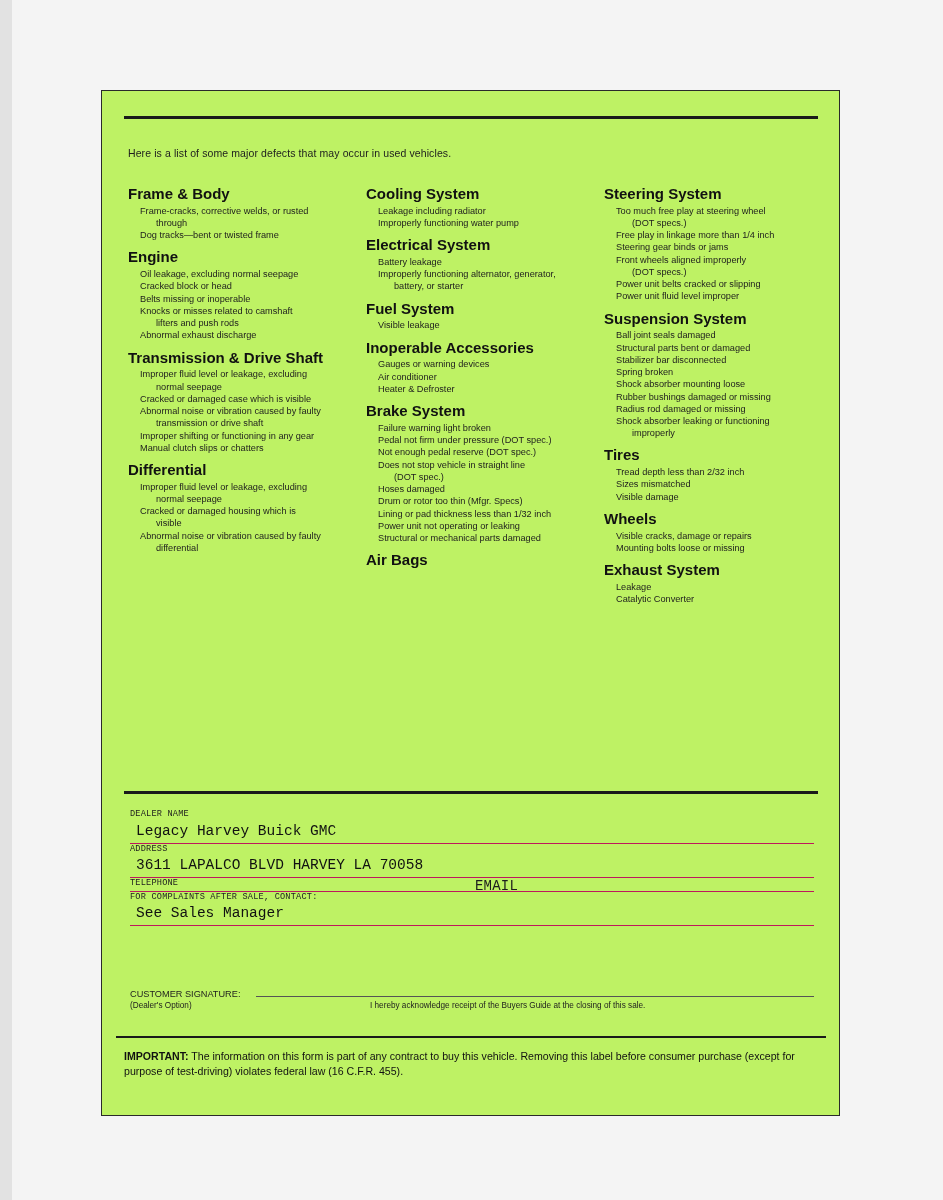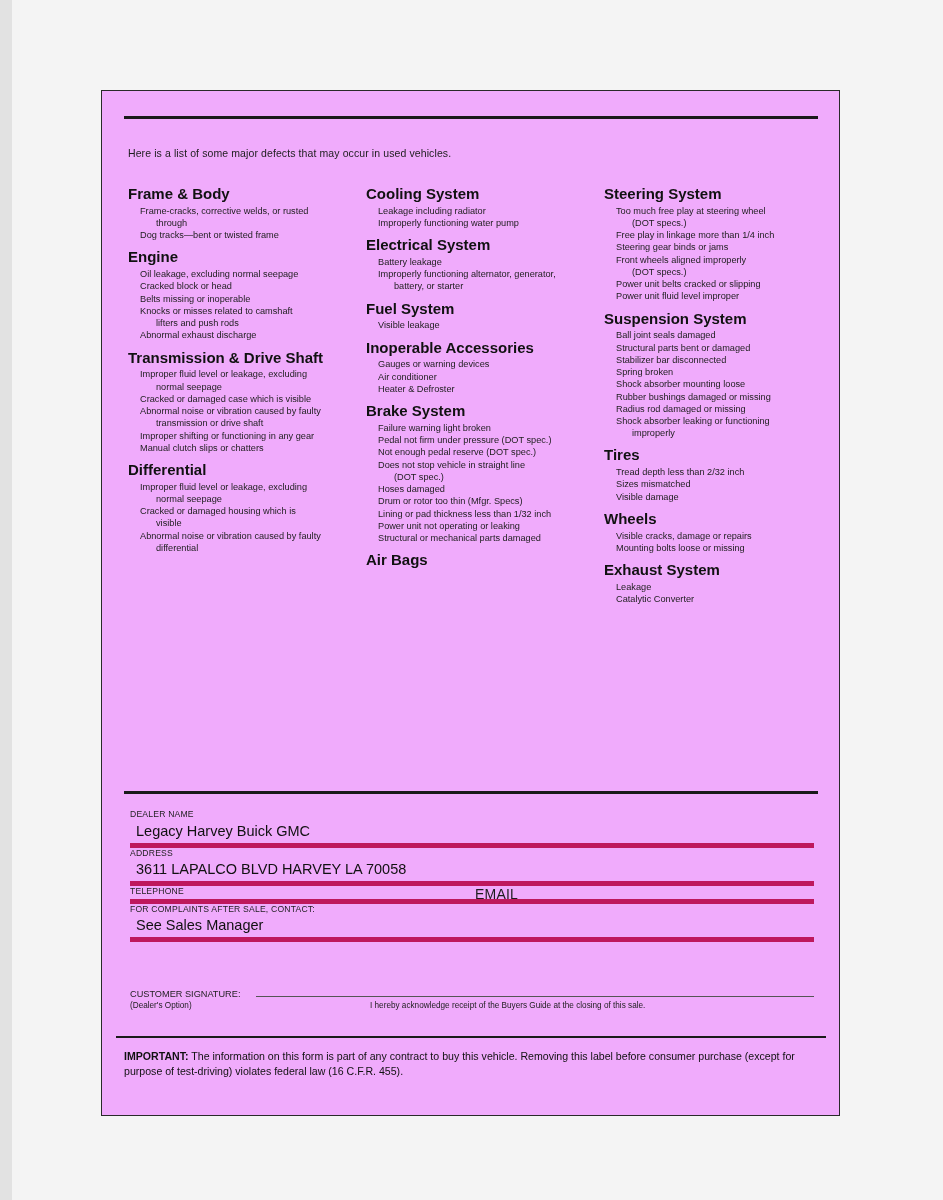--- a/index.html
+++ b/index.html
@@ -25,21 +25,21 @@
     left: 0; top: 0;
     width: 12px; height: 1200px;
     background: #e2e2e2;
   }
   .sheet {
     position: absolute;
     left: 101px;
     top: 90px;
     width: 739px;
     height: 1026px;
-    background: #f0abfc;
+    background: #bef264;
     border: 1px solid #2a2a2a;
     box-sizing: border-box;
   }
   .rule-top {
     position: absolute;
     left: 22px;
     top: 25px;
     width: 694px;
     height: 3px;
     background: #1a1a1a;
@@ -95,22 +95,23 @@
     background: #1a1a1a;
   }
   .fields {
     position: absolute;
     left: 28px;
     top: 718px;
     width: 684px;
   }
   .field {
     position: relative;
-    border-bottom: 5px solid #be185d;
+    border-bottom: 1px solid #be185d;
     padding-bottom: 1px;
+    font-family: Liberation Mono, monospace;
   }
   .field-label {
     font-size: 8.6px;
     color: #1d1d1d;
     letter-spacing: 0.2px;
     line-height: 1.35;
   }
   .field-value {
     font-size: 14.5px;
     color: #111;

